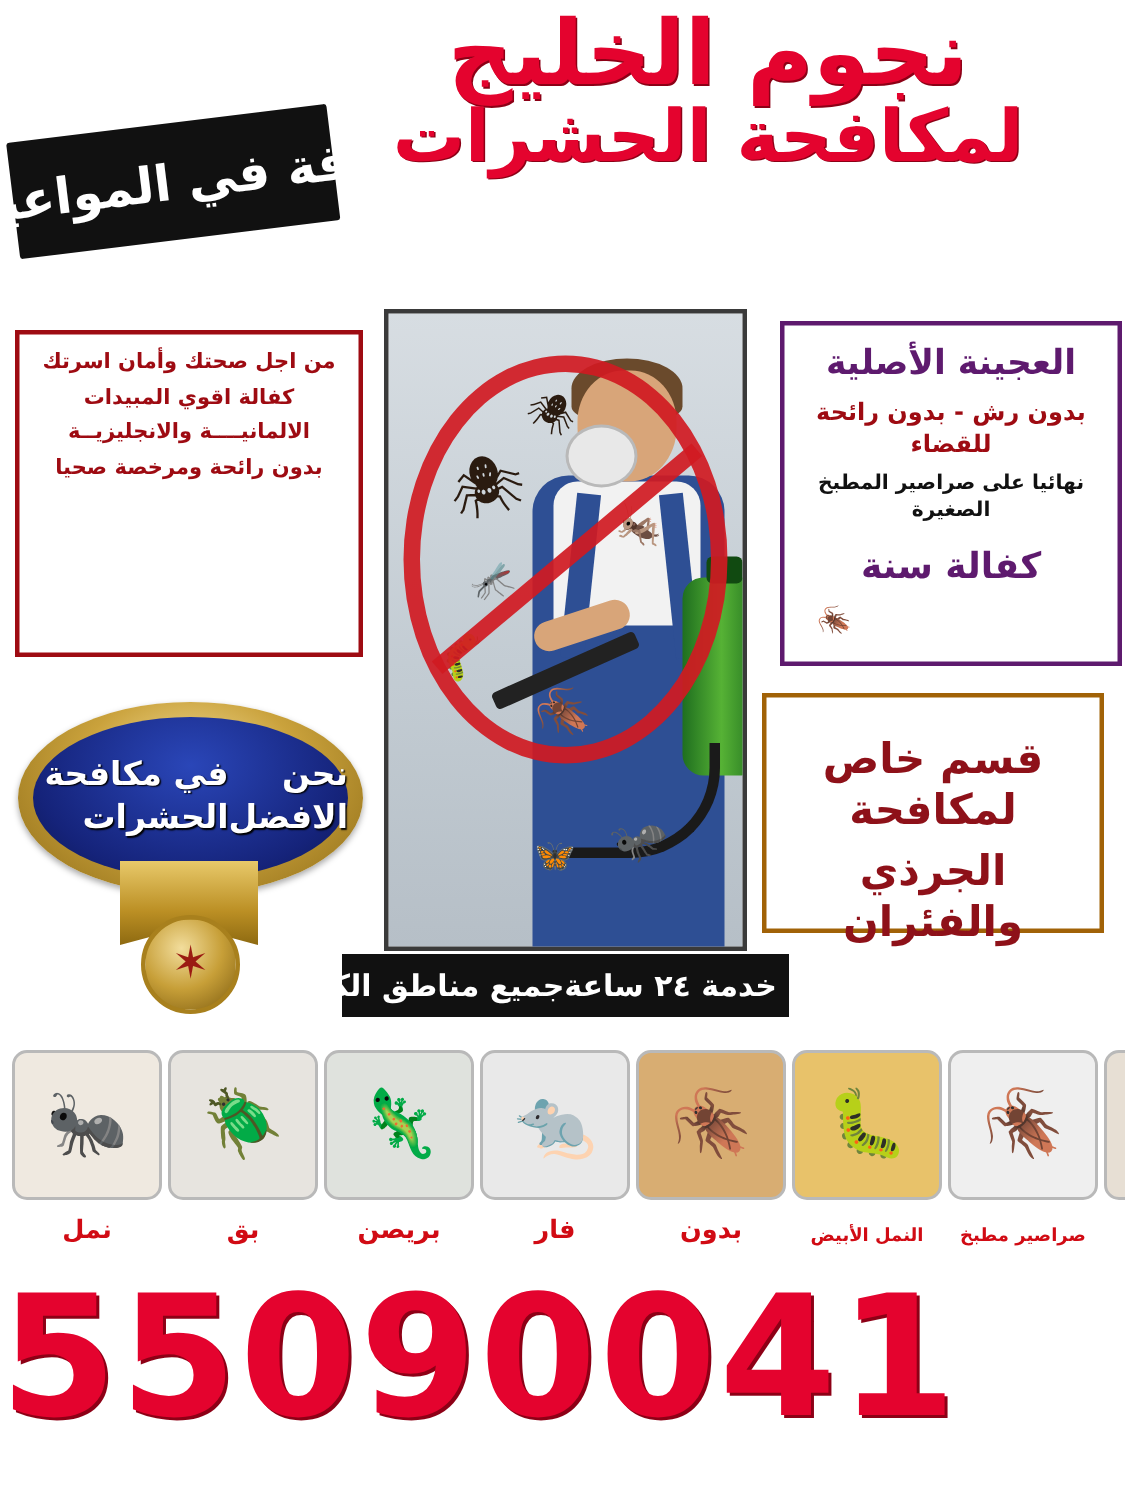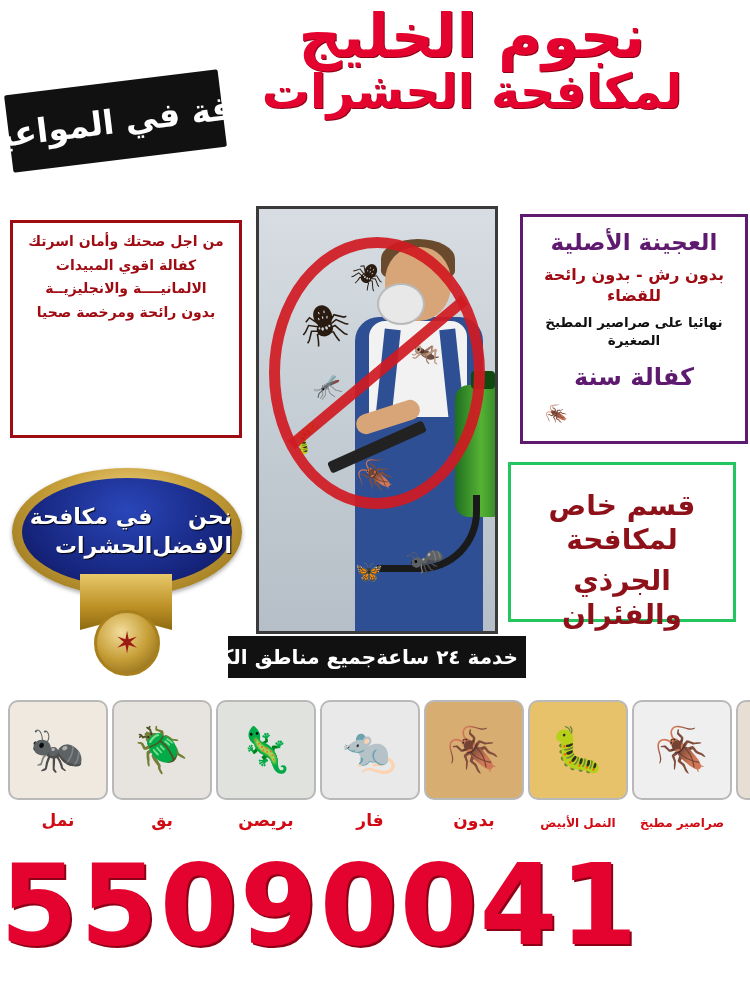--- a/index.html
+++ b/index.html
@@ -351,21 +351,21 @@
     transform: rotate(-15deg);
   }
 
   
   .box-maroon {
     position: absolute;
     right: 14px;
     top: 266px;
     width: 228px;
     height: 160px;
-    border: 3px solid #22c55e;
+    border: 3px solid #a16207;
     background: #ffffff;
     box-sizing: border-box;
     direction: rtl;
     text-align: center;
     padding-top: 16px;
   }
   .box-maroon p {
     margin: 8px 0;
     color: #8e1119;
     font-weight: bold;

